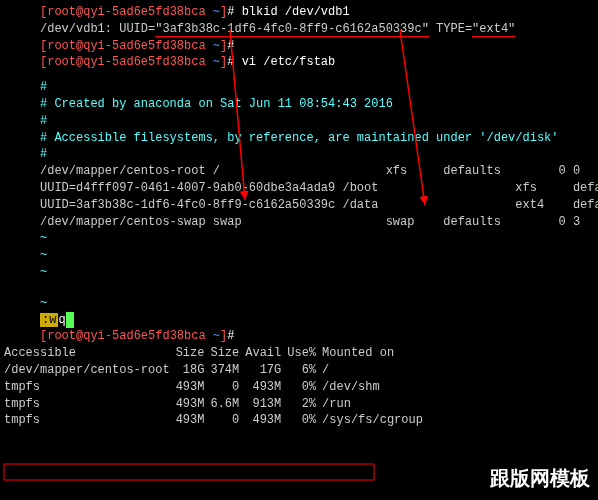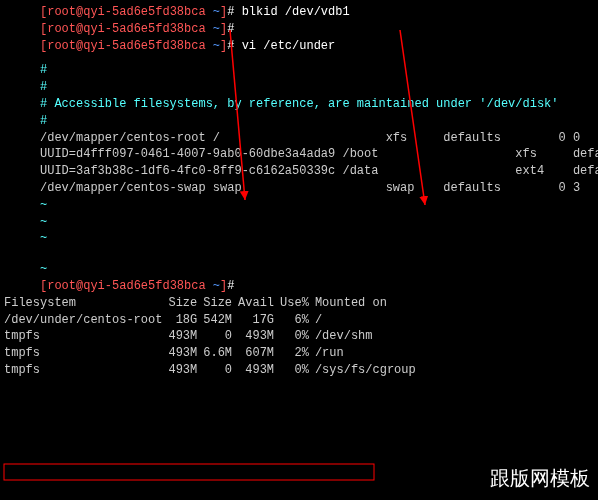--- a/index.html
+++ b/index.html
@@ -35,21 +35,21 @@
     color: #000;
     padding: 0 2px;
   }
   .watermark {
     position: absolute;
     bottom: 8px;
     right: 8px;
     color: #fff;
     font-family: sans-serif;
     font-size: 20px;
-    font-weight: normal;
+    font-weight: bold;
   }
   svg.arrows {
     position: absolute;
     top: 0;
     left: 0;
     pointer-events: none;
   }
   table.df {
     border-collapse: collapse;
     font-family: inherit;
@@ -62,78 +62,81 @@
   }
   .r { text-align: right; }
 </style>
 </head>
 <body>
 
 <div class="terminal">
 
   <div class="line"><span class="prompt-red">[<span>root</span>@<span>qyi-5ad6e5fd38bca</span></span> <span class="prompt-blue">~</span><span class="prompt-red">]</span><span class="white">#</span> <span class="white">blkid /dev/vdb1</span></div>
 
+  <div class="line"><span>/dev/vdb1:</span> <span>UUID=</span><span class="underline-red">"3af3b38c-1df6-4fc0-8ff9-c6162a50339c"</span> <span>TYPE=</span><span class="underline-red">"ext4"</span></div>
 
   <div class="line"><span class="prompt-red">[<span>root</span>@<span>qyi-5ad6e5fd38bca</span></span> <span class="prompt-blue">~</span><span class="prompt-red">]</span><span class="white">#</span></div>
 
-  <div class="line"><span class="prompt-red">[<span>root</span>@<span>qyi-5ad6e5fd38bca</span></span> <span class="prompt-blue">~</span><span class="prompt-red">]</span><span class="white">#</span> <span class="white">vi /etc/under</span></div>
+  <div class="line"><span class="prompt-red">[<span>root</span>@<span>qyi-5ad6e5fd38bca</span></span> <span class="prompt-blue">~</span><span class="prompt-red">]</span><span class="white">#</span> <span class="white">vi /etc/fstab</span></div>
 
   <div style="height:8px"></div>
 
   <div class="line cyan">#</div>
+  <div class="line cyan"># Created by anaconda on Sat Jun 11 08:54:43 2016</div>
   <div class="line cyan">#</div>
   <div class="line cyan"># Accessible filesystems, by reference, are maintained under '/dev/disk'</div>
   <div class="line cyan">#</div>
   <div class="line">/dev/mapper/centos-root /                       xfs     defaults        0 0</div>
   <div class="line">UUID=d4fff097-0461-4007-9ab0-60dbe3a4ada9 /boot                   xfs     defaults        0 0</div>
   <div class="line">UUID=3af3b38c-1df6-4fc0-8ff9-c6162a50339c /data                   ext4    defaults        0 0</div>
   <div class="line">/dev/mapper/centos-swap swap                    swap    defaults        0 3</div>
   <div class="line cyan">~</div>
   <div class="line cyan">~</div>
   <div class="line cyan">~</div>
   <div style="height:14px"></div>
   <div class="line cyan">~</div>
+  <div class="line"><span class="wq-bg">:w</span><span class="white">q</span><span class="cursor">&nbsp;</span></div>
 
   <div class="line"><span class="prompt-red">[<span>root</span>@<span>qyi-5ad6e5fd38bca</span></span> <span class="prompt-blue">~</span><span class="prompt-red">]</span><span class="white">#</span></div>
 
 
 
   <table class="df">
     <tbody>
         <tr>
-      <td>Filesystem</td>
+      <td>Accessible</td>
       <td class="r">Size</td>
       <td class="r">Size</td>
       <td class="r">Avail</td>
       <td class="r">Use%</td>
       <td>Mounted on</td>
     </tr>
     </tbody>
       <tbody id="df-body">
         <tr>
-          <td>/dev/under/centos-root</td>
+          <td>/dev/mapper/centos-root</td>
           <td class="r">18G</td>
-          <td class="r">542M</td>
+          <td class="r">374M</td>
           <td class="r">17G</td>
           <td class="r">6%</td>
           <td>/</td>
         </tr>
         <tr>
           <td>tmpfs</td>
           <td class="r">493M</td>
           <td class="r">0</td>
           <td class="r">493M</td>
           <td class="r">0%</td>
           <td>/dev/shm</td>
         </tr>
         <tr>
           <td>tmpfs</td>
           <td class="r">493M</td>
           <td class="r">6.6M</td>
-          <td class="r">607M</td>
+          <td class="r">913M</td>
           <td class="r">2%</td>
           <td>/run</td>
         </tr>
         <tr>
           <td>tmpfs</td>
           <td class="r">493M</td>
           <td class="r">0</td>
           <td class="r">493M</td>
           <td class="r">0%</td>
           <td>/sys/fs/cgroup</td>

